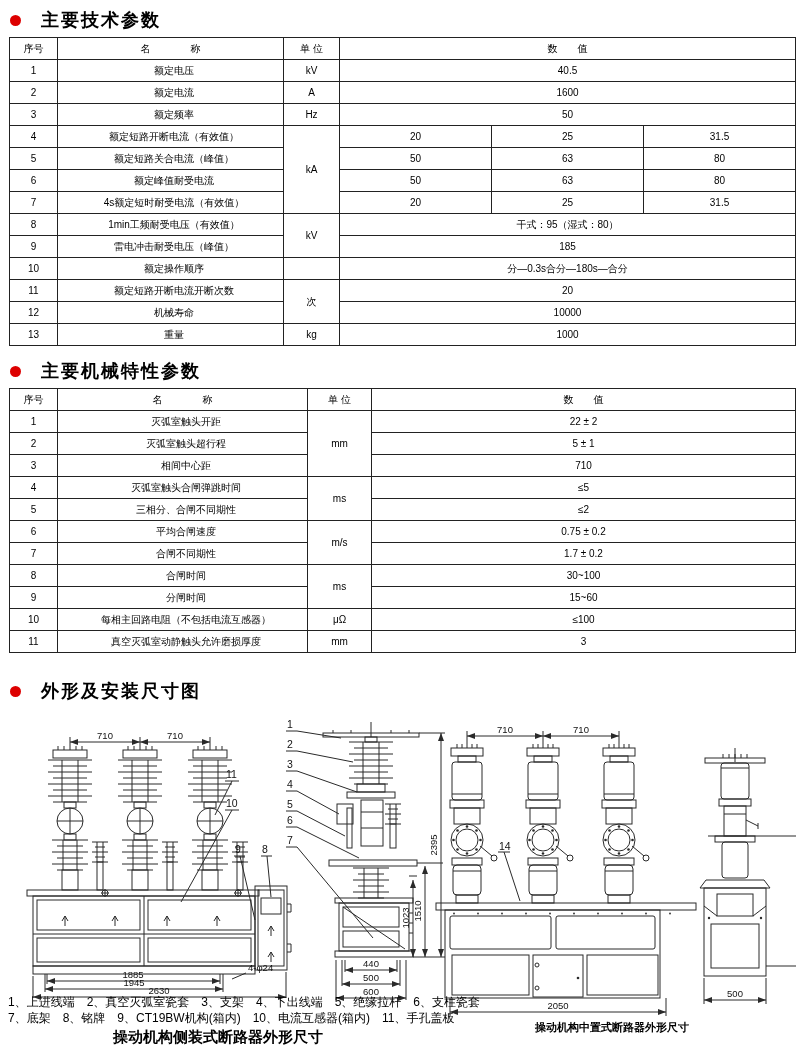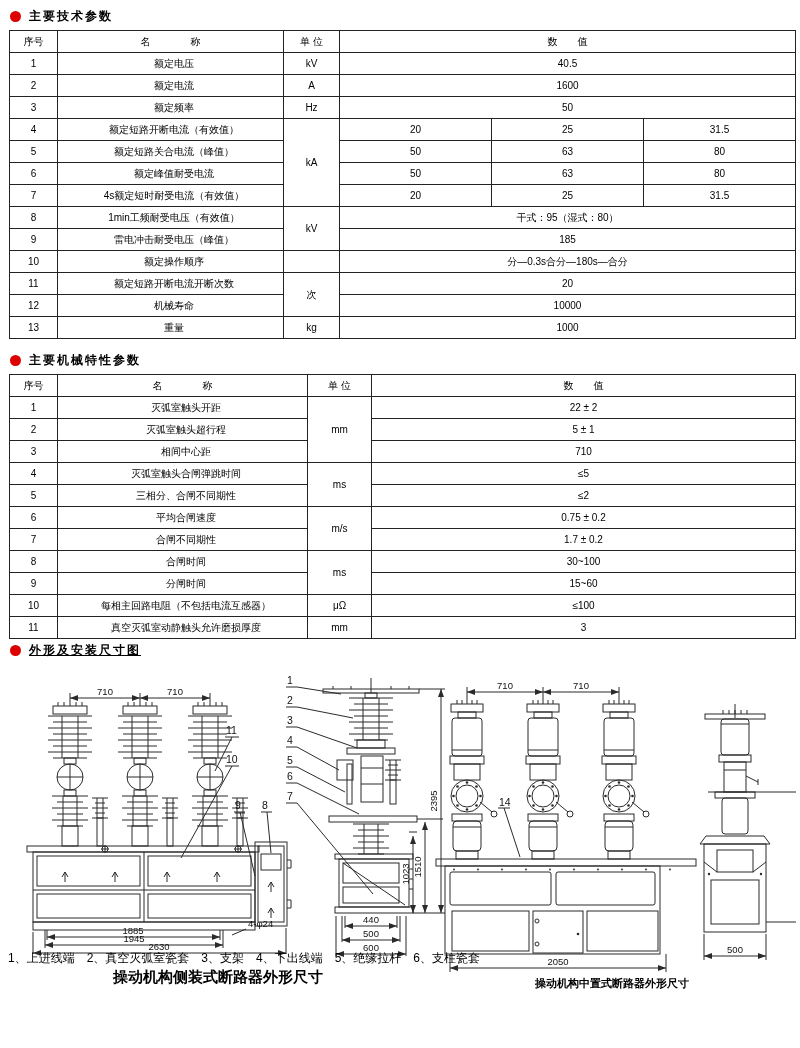--- a/index.html
+++ b/index.html
@@ -1,17 +1,17 @@
 <!DOCTYPE html>
 <html><head>
 <meta charset="utf-8">
 <style>
   html,body{margin:0;padding:0;background:#fff;}
   body{width:800px;height:1048px;font-family:"Liberation Sans","DejaVu Sans",sans-serif;color:#000;overflow:hidden;}
-  .sec-title{display:flex;align-items:center;gap:8px;margin:8px 0 5px 10px;font-size:12px;font-weight:bold;letter-spacing:2px;}
+  .sec-title{display:flex;align-items:center;gap:20px;margin:8px 0 5px 10px;font-size:18px;font-weight:bold;letter-spacing:2px;}
   .bullet{width:11px;height:11px;border-radius:50%;background:#dd0000;flex:0 0 auto;}
   table{border-collapse:collapse;margin-left:9px;table-layout:fixed;width:786px;font-size:10px;}
   td{border:1px solid #222;text-align:center;height:21px;padding:0 2px;white-space:nowrap;overflow:hidden;}
   td.name{text-align:center;padding-left:9px;}
   .drawings{position:relative;width:800px;height:352px;margin-top:2px;}
   .drawings svg{position:absolute;overflow:visible;}
   svg *{stroke:#2a2a2a;stroke-width:1;fill:none;}
   svg text{stroke:none;fill:#111;font-size:9.5px;}
   svg text.co{font-size:10.5px;}
   .dl{text-anchor:middle;}
@@ -207,21 +207,21 @@
       </tr>
       <tr>
         <td>11</td>
         <td class="name">真空灭弧室动静触头允许磨损厚度</td>
         <td>mm</td>
         <td>3</td>
       </tr>
     </tbody>
 </table>
 
-<div class="sec-title" style="margin-top:3px;text-decoration:underline;">
+<div class="sec-title" style="margin-top:26px;">
   <span class="bullet"></span>
   <span>外形及安装尺寸图</span>
 </div>
 
 <div class="drawings">
 
   <svg width="290" height="276" viewBox="0 0 290 276" style="left:5px;top:14px;">
     <defs>
       <marker id="ar1" markerWidth="9" markerHeight="8" refX="8" refY="3" orient="auto-start-reverse" markerUnits="userSpaceOnUse">
           <path class="ah" d="M0,0L8,3L0,6Z"></path>
@@ -453,16 +453,17 @@
       <circle class="dot" cx="73" cy="210" r="1.2"></circle>
     <rect x="23" y="216" width="48" height="44"></rect>
     <path d="M78,258H108"></path>
     <path d="M16,270v26M78,270v26"></path>
     <line class="dim4" x1="16" y1="292" x2="78" y2="292"></line>
     <text class="dl" x="47" y="289">500</text>
   </svg>
 
   <div class="legend">
     <div>1、上进线端　2、真空灭弧室瓷套　3、支架　4、下出线端　5、绝缘拉杆　6、支柱瓷套</div>
+    <div>7、底架　8、铭牌　9、CT19BW机构(箱内)　10、电流互感器(箱内)　11、手孔盖板</div>
     <div class="cap">操动机构侧装式断路器外形尺寸</div>
   </div>
   <div class="caption-center">操动机构中置式断路器外形尺寸</div>
 </div>
 
 </body></html>

